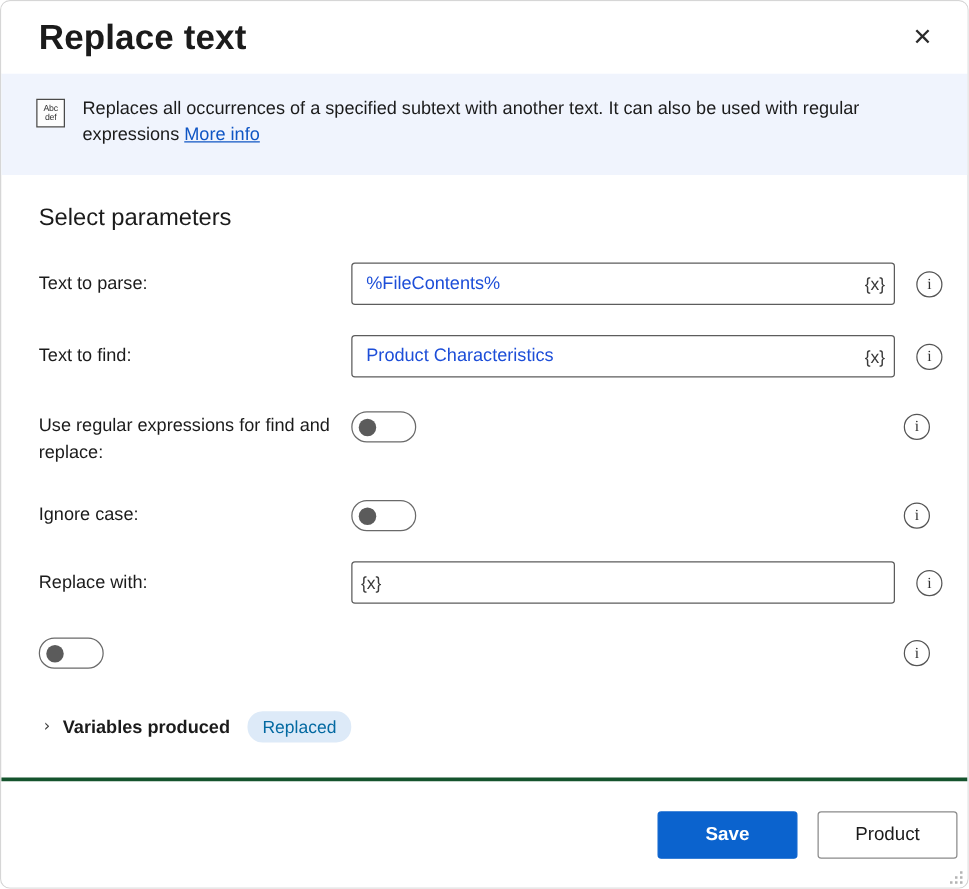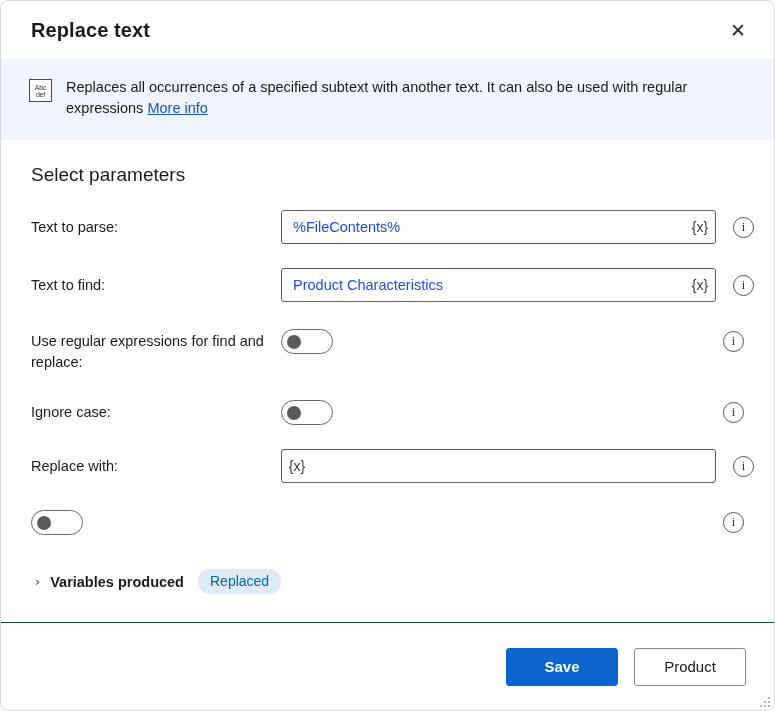--- a/index.html
+++ b/index.html
@@ -30,21 +30,21 @@
   .titlebar {
     height: 58px;
     min-height: 58px;
     display: flex;
     align-items: center;
     padding: 0 14px 0 30px;
     background: #ffffff;
     box-sizing: border-box;
   }
   .title {
-    font-size: 20px;
+    font-size: 28px;
     color: #1b1b1b;
     font-weight: 600;
     letter-spacing: 0.1px;
     flex: 1;
   }
   .close-btn {
     width: 44px;
     height: 36px;
     display: flex;
     align-items: center;
@@ -244,25 +244,25 @@
     font-size: 14px;
     padding: 4px 12px 5px;
     border-radius: 12px;
     cursor: pointer;
   }
 
   
   .footer {
     height: 88px;
     min-height: 88px;
-    border-top: 1px solid #14532d;
+    border-top: 3px solid #14532d;
     display: flex;
     align-items: center;
     justify-content: flex-end;
-    padding-right: 28px;
+    padding-right: 8px;
     box-sizing: border-box;
     position: relative;
     background: #ffffff;
   }
   .btn {
     height: 38px;
     min-width: 112px;
     font-size: 15px;
     border-radius: 3px;
     cursor: pointer;

